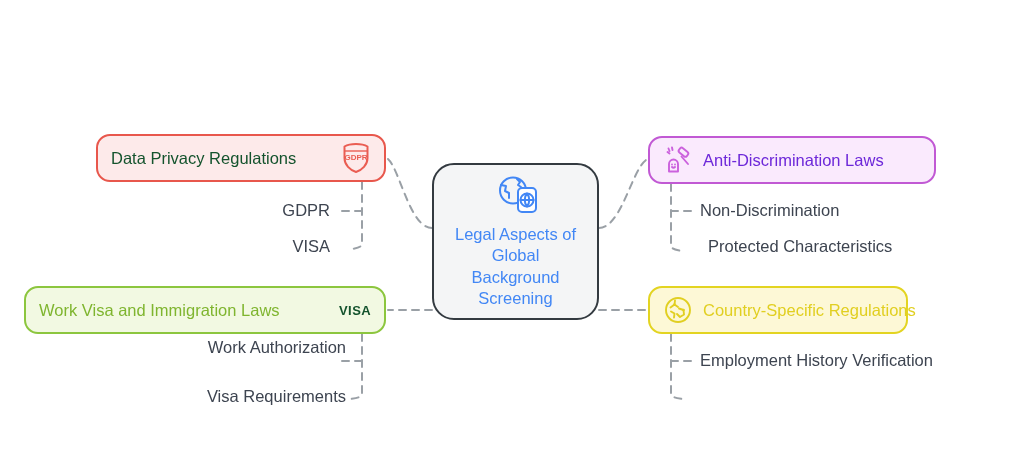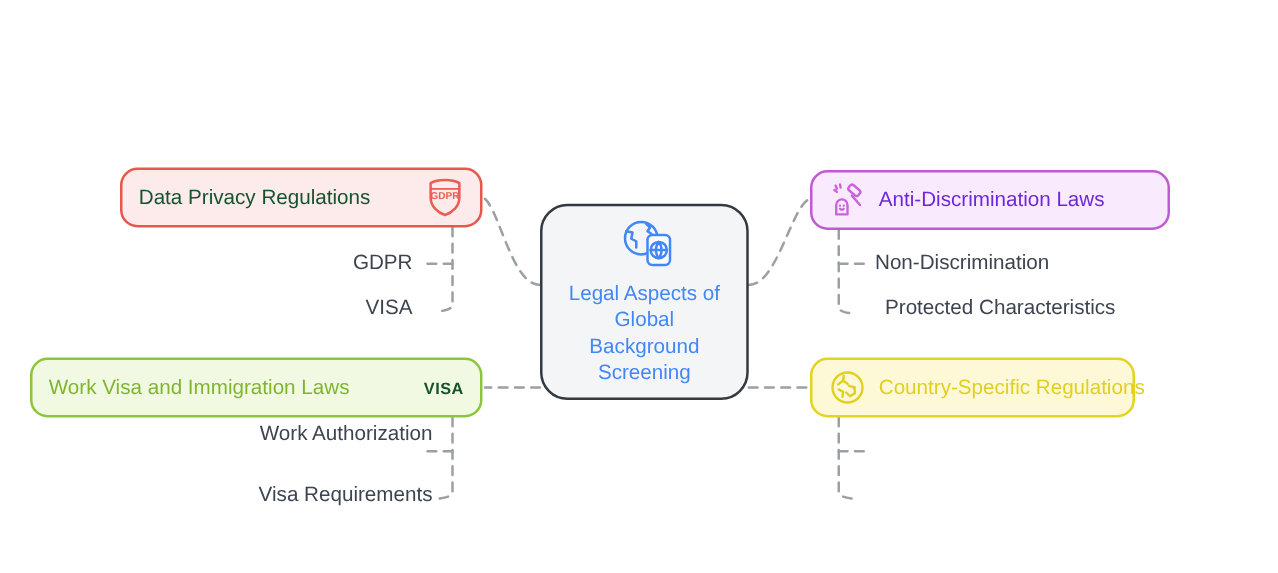--- a/index.html
+++ b/index.html
@@ -213,14 +213,15 @@
 
   <div class="leaf leaf-left" style="right:692px; top:201px;">GDPR</div>
   <div class="leaf leaf-left" style="right:692px; top:237px;">VISA</div>
 
   <div class="leaf leaf-left" style="right:676px; top:338px;">Work Authorization</div>
   <div class="leaf leaf-left" style="right:676px; top:387px;">Visa Requirements</div>
 
   <div class="leaf leaf-right" style="left:700px; top:201px;">Non-Discrimination</div>
   <div class="leaf leaf-right" style="left:708px; top:237px;">Protected Characteristics</div>
 
+  <div class="leaf leaf-right" style="left:700px; top:351px;">Employment History Verification</div>
 
 </div>
 
 </body></html>

